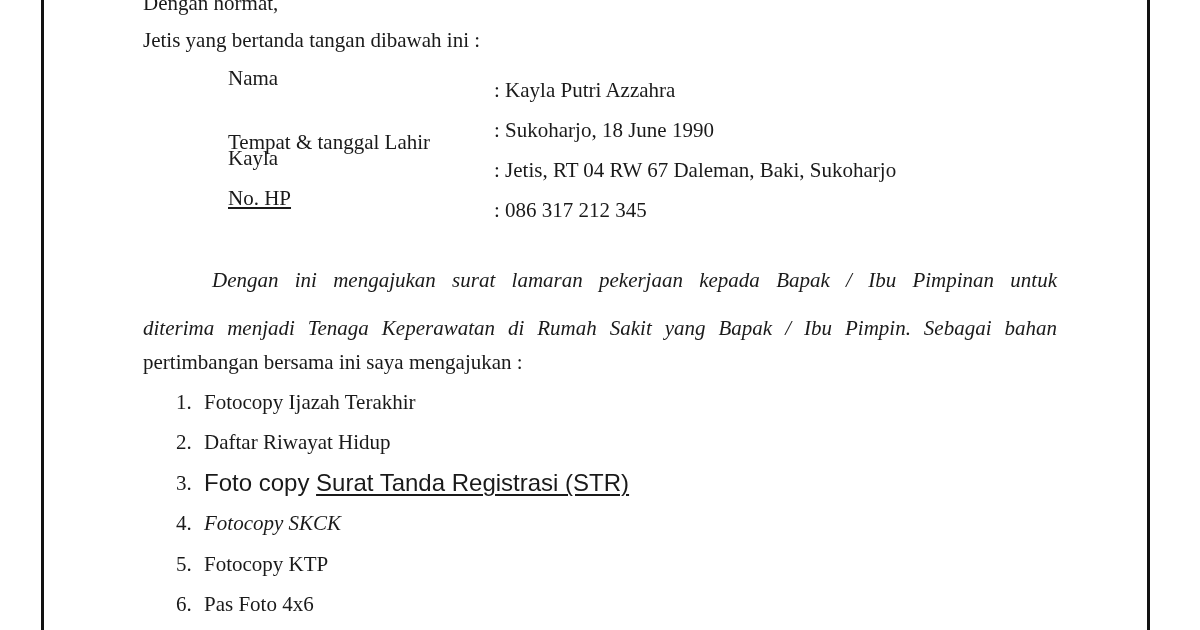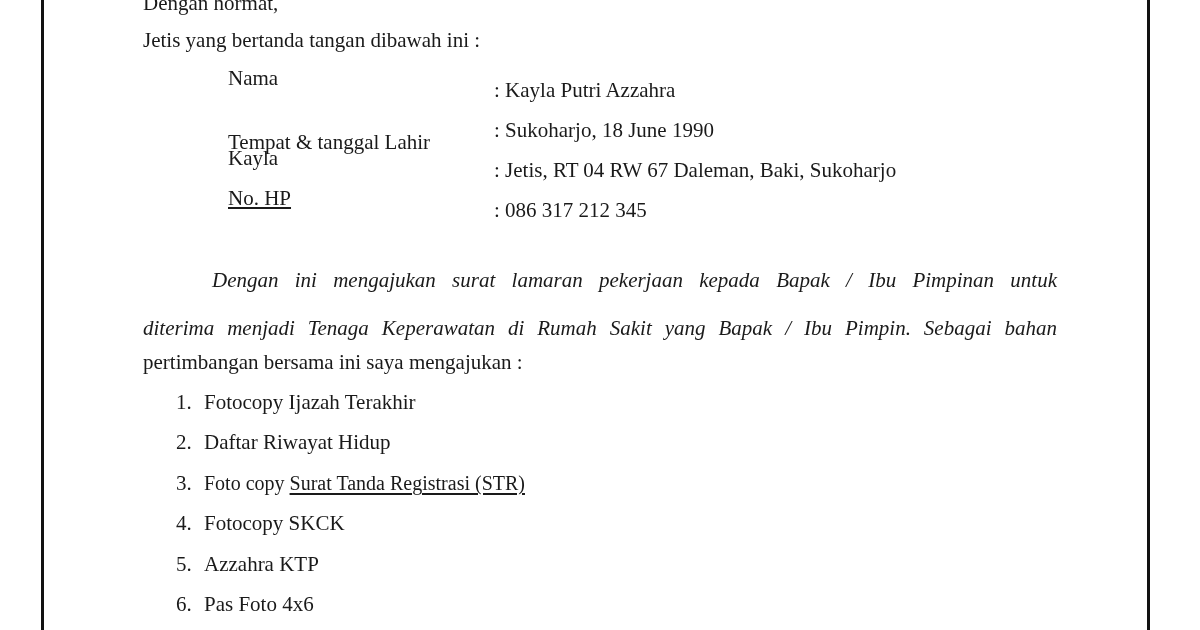--- a/index.html
+++ b/index.html
@@ -66,22 +66,22 @@
   }
   .list-text {
     position: absolute;
     left: 196px;
     font-size: 21px;
     line-height: 24px;
     white-space: nowrap;
     margin-left: 8px;
   }
   .sans-item {
-    font-family: Liberation Serif, serif;
-    font-size: 20px;
+    font-family: Liberation Sans, sans-serif;
+    font-size: 24px;
   }
   .underline {
     text-decoration: underline;
     text-underline-offset: 3px;
     text-decoration-thickness: 1.5px;
   }
 </style>
 </head>
 <body>
 
@@ -119,23 +119,23 @@
   <div>
     <span class="list-num" style="top:430px;">2.</span>
     <span class="list-text" style="top:430px;">Daftar Riwayat Hidup</span>
   </div>
   <div>
     <span class="list-num" style="top:471px;">3.</span>
     <span class="list-text sans-item" style="top:471px;"><span>Foto copy </span><span class="underline">Surat Tanda Registrasi (STR)</span></span>
   </div>
   <div>
     <span class="list-num" style="top:511px;">4.</span>
-    <span class="list-text" style="top:511px;">Fotocopy SKCK</span>
+    <span class="list-text" style="top:511px;font-style:italic;">Fotocopy SKCK</span>
   </div>
   <div>
     <span class="list-num" style="top:552px;">5.</span>
-    <span class="list-text" style="top:552px;">Azzahra KTP</span>
+    <span class="list-text" style="top:552px;">Fotocopy KTP</span>
   </div>
   <div>
     <span class="list-num" style="top:592px;">6.</span>
     <span class="list-text" style="top:592px;">Pas Foto 4x6</span>
   </div>
 </div>
 
 </body></html>

